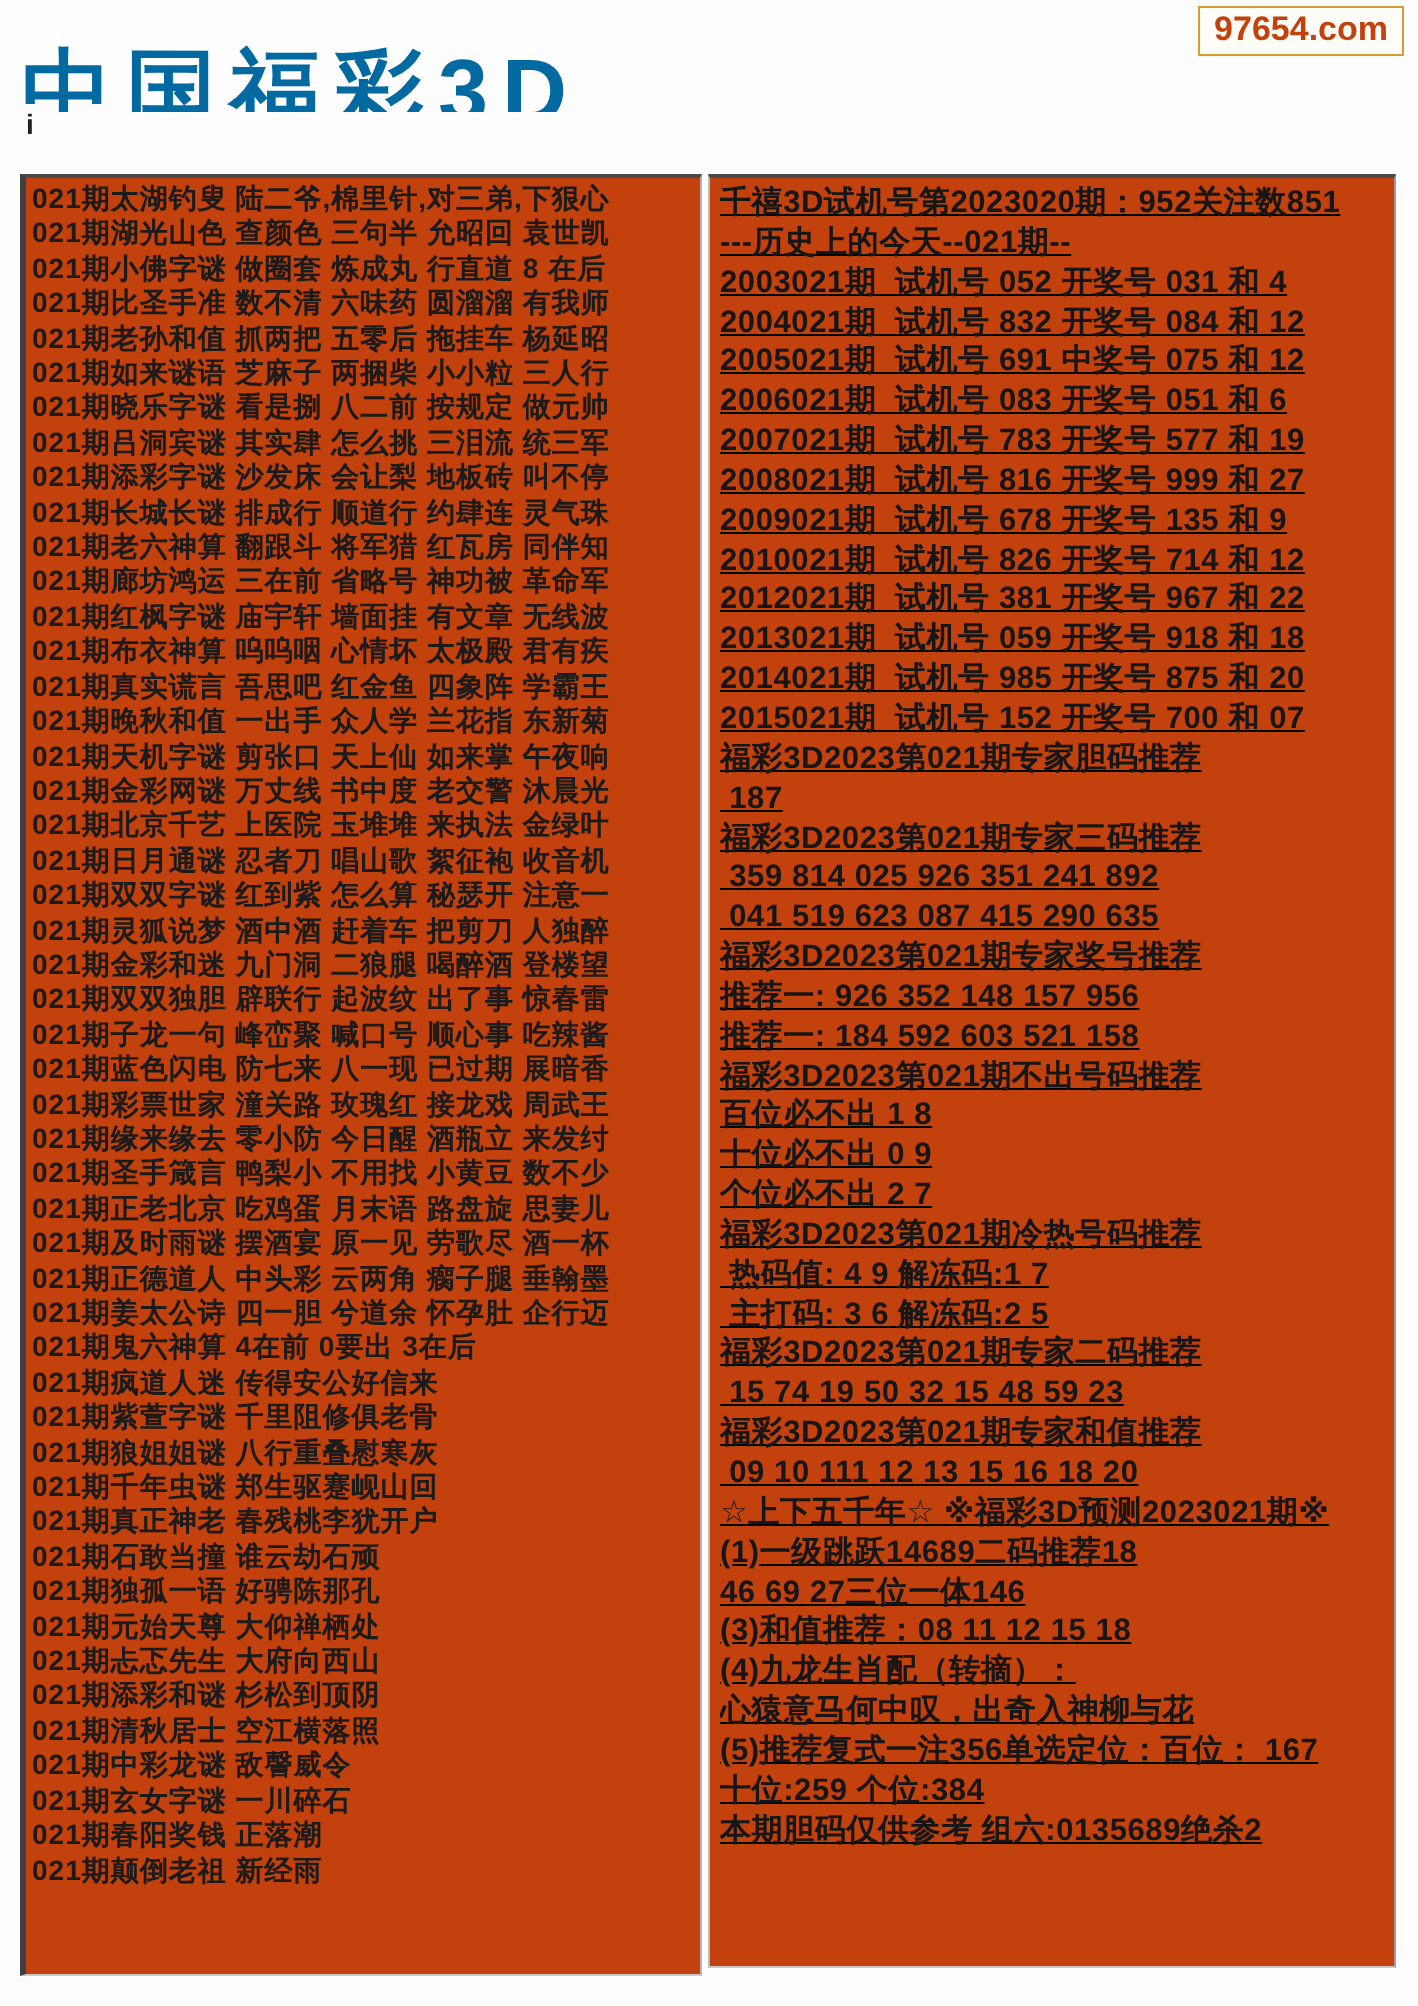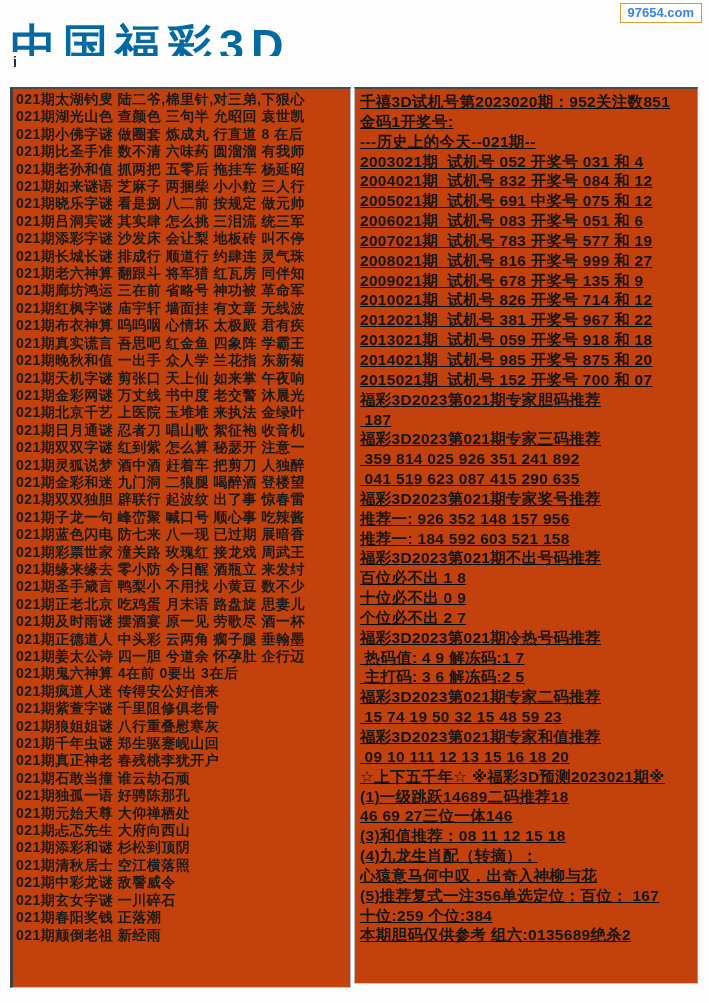--- a/index.html
+++ b/index.html
@@ -7,22 +7,22 @@
     width: 709px; height: 1003px;
     background: #fdfdfd;
     font-family: "Liberation Sans", "DejaVu Sans", sans-serif;
     position: relative;
     overflow: hidden;
   }
   .watermark {
     position: absolute; top: 3px; right: 7px;
     border: 1px solid #d99b33;
     background: #fffdf8;
-    color: #3b82f6;
-    font-size: 13px;
+    color: #c2410c;
+    font-size: 17px;
     padding: 1px 7px 2px 7px;
     font-weight: bold;
     text-decoration: none;
   }
   .logo {
     position: absolute; left: 11px; top: 21px;
     width: 420px; height: 35px;
     overflow: hidden;
     font-size: 45px;
     font-weight: bold;
@@ -135,21 +135,20 @@
     <div class="riddle-row">021期添彩和谜 杉松到顶阴</div>
     <div class="riddle-row">021期清秋居士 空江横落照</div>
     <div class="riddle-row">021期中彩龙谜 敌謦威令</div>
     <div class="riddle-row">021期玄女字谜 一川碎石</div>
     <div class="riddle-row">021期春阳奖钱 正落潮</div>
     <div class="riddle-row">021期颠倒老祖 新经雨</div>
   </div>
 
 <div class="panel panel-right">
     <div class="info-line">千禧3D试机号第2023020期：952关注数851</div>
-    <div class="info-line">金码1开奖号:</div>
     <div class="info-line">---历史上的今天--021期--</div>
     <div class="info-line">2003021期  试机号 052 开奖号 031 和 4</div>
     <div class="info-line">2004021期  试机号 832 开奖号 084 和 12</div>
     <div class="info-line">2005021期  试机号 691 中奖号 075 和 12</div>
     <div class="info-line">2006021期  试机号 083 开奖号 051 和 6</div>
     <div class="info-line">2007021期  试机号 783 开奖号 577 和 19</div>
     <div class="info-line">2008021期  试机号 816 开奖号 999 和 27</div>
     <div class="info-line">2009021期  试机号 678 开奖号 135 和 9</div>
     <div class="info-line">2010021期  试机号 826 开奖号 714 和 12</div>
     <div class="info-line">2012021期  试机号 381 开奖号 967 和 22</div>

